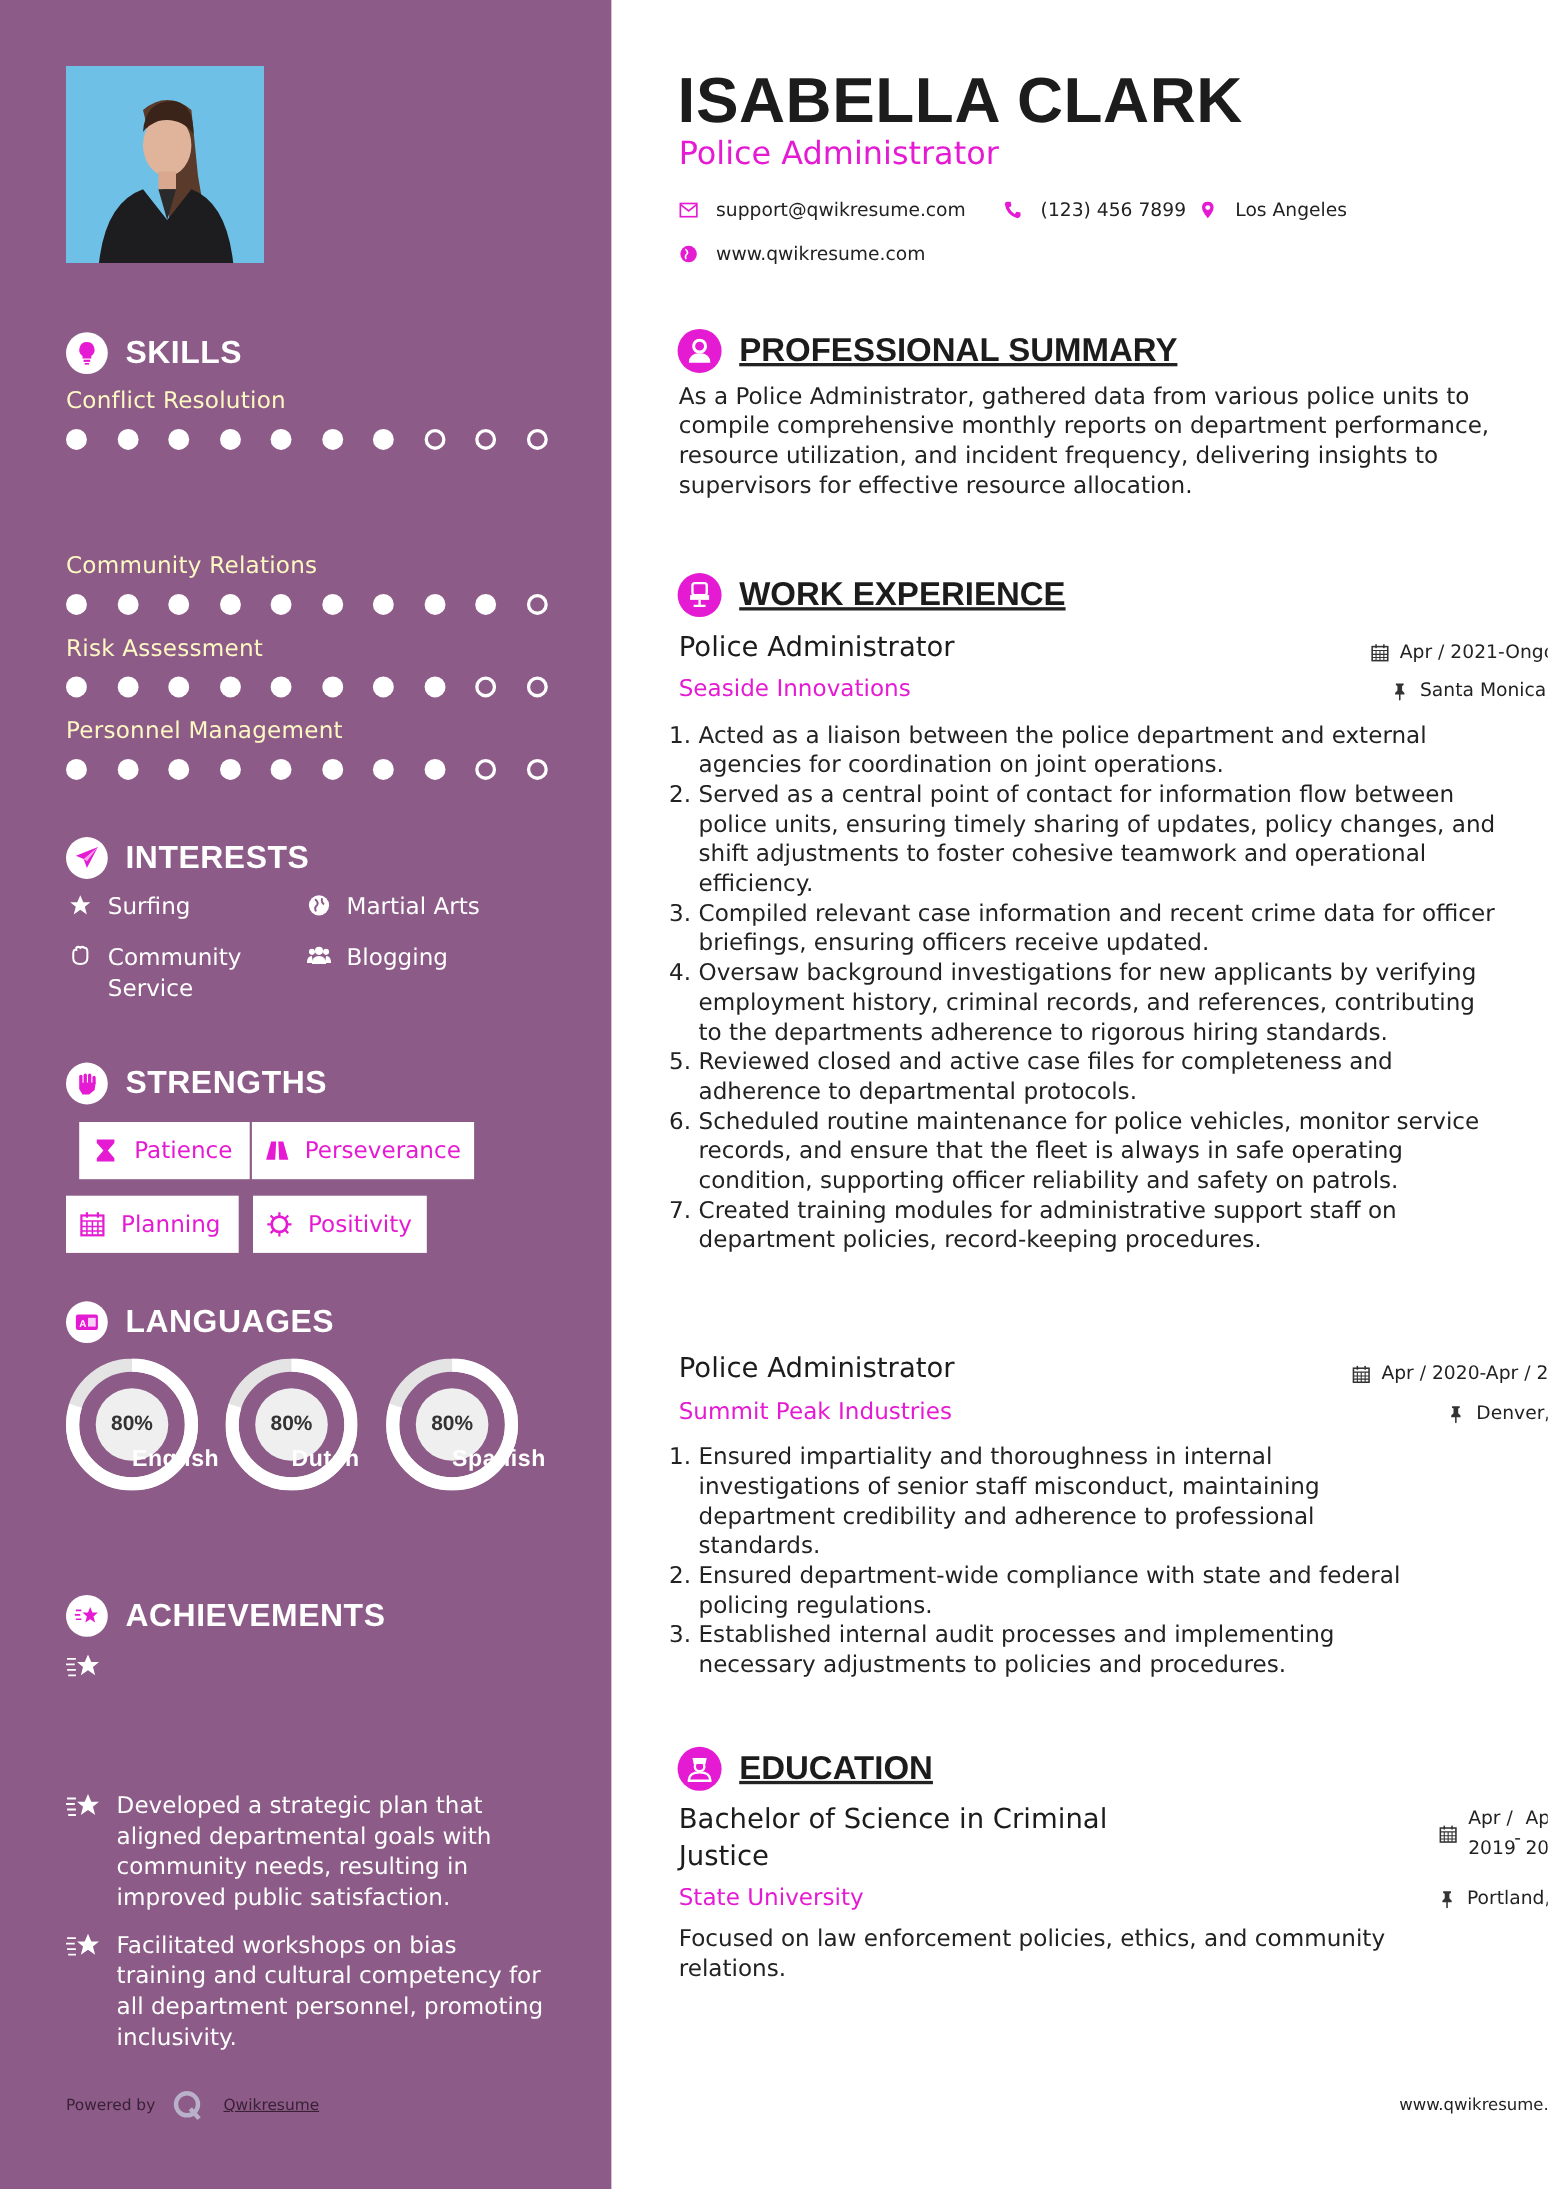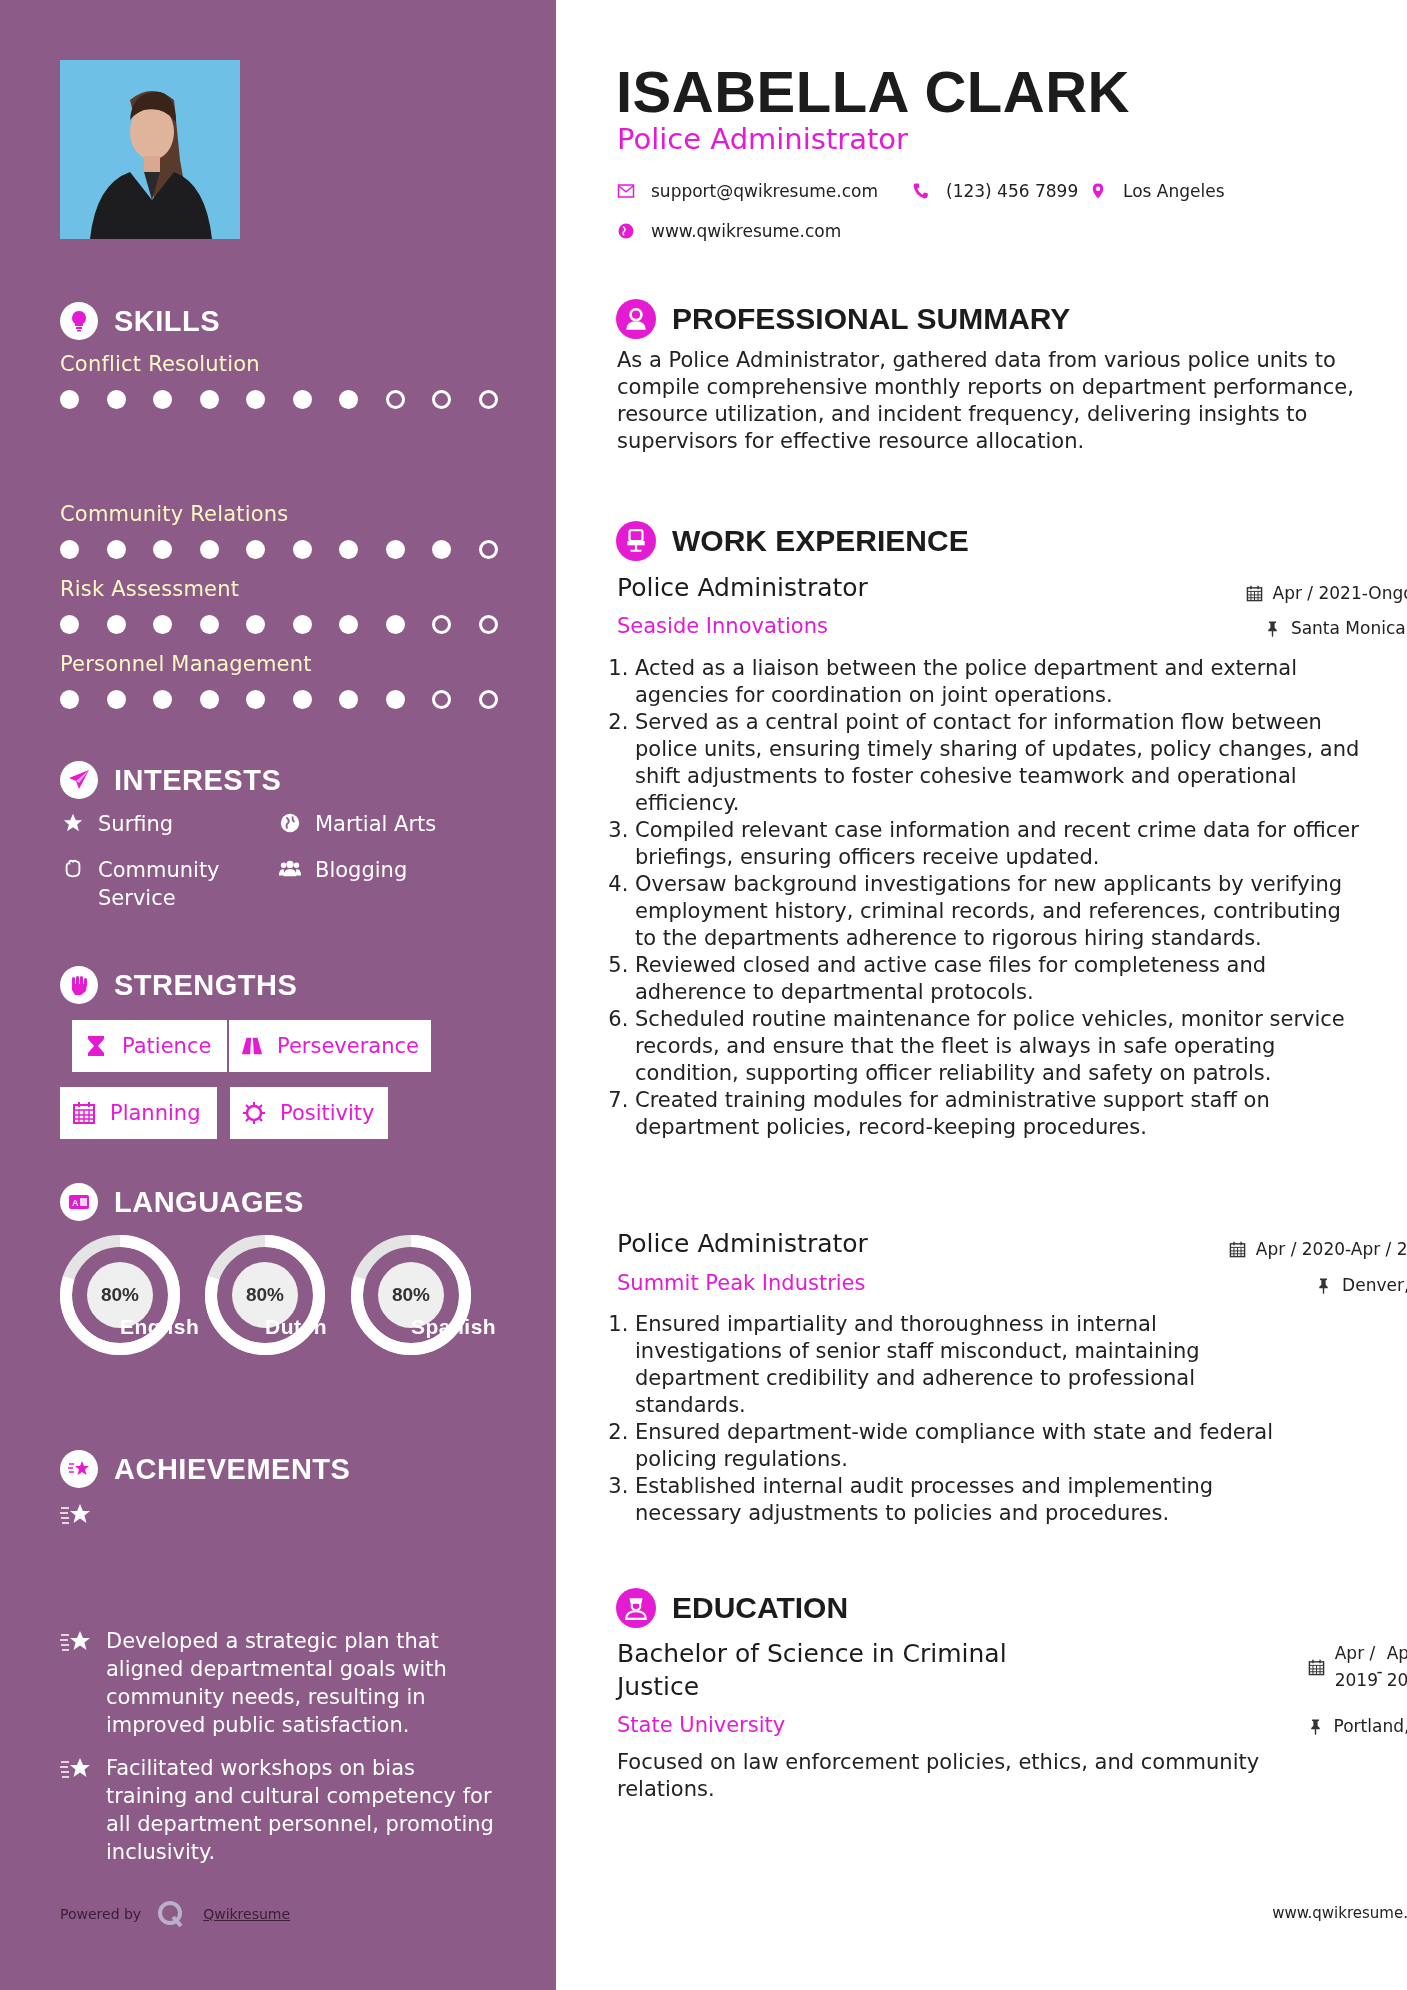--- a/index.html
+++ b/index.html
@@ -44,21 +44,21 @@
   .powered { position: absolute; left: 60px; top: 1900px; display: flex; align-items: center; font-size: 14px; color: #3a2036; }
   .powered .q { width: 28px; height: 28px; margin: 0 18px 0 16px; }
   .powered .link { text-decoration: underline; color: #3a2036; }
 
   
   .name { position: absolute; left: 60px; top: 58px; font-family: "Liberation Sans", sans-serif; font-weight: bold; font-size: 58px; color: #1c1c1c; letter-spacing: 0.5px; }
   .role { position: absolute; left: 61px; top: 122px; font-size: 29px; color: #e51bd3; }
   .contact { position: absolute; display: flex; align-items: center; font-size: 17px; color: #222; }
   .contact svg { width: 18px; height: 18px; margin-right: 16px; }
 
-  .main-sec { position: absolute; left: 60px; display: flex; align-items: center; }
+  .main-sec { position: absolute; left: 60px; display: flex; align-items: center; text-decoration: underline; }
   .main-sec .badge { width: 40px; height: 40px; border-radius: 50%; background: #e51bd3; display: flex; align-items: center; justify-content: center; margin-right: 16px; }
   .main-sec .badge svg { width: 26px; height: 26px; }
   .main-sec .t { font-family: "Liberation Sans", sans-serif; font-weight: bold; font-size: 30px; color: #1c1c1c; }
 
   .para { position: absolute; left: 61px; width: 740px; font-size: 21px; line-height: 27px; color: #222; }
 
   .job-title { position: absolute; left: 61px; font-size: 25px; color: #1c1c1c; }
   .job-company { position: absolute; left: 61px; font-size: 21px; color: #e51bd3; }
   .job-meta { position: absolute; right: 58px; display: flex; align-items: center; font-size: 17px; color: #222; }
   .job-meta svg { width: 17px; height: 17px; margin-right: 10px; }

